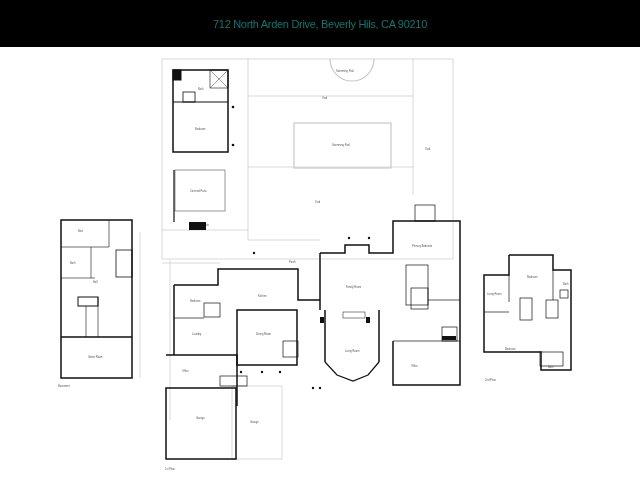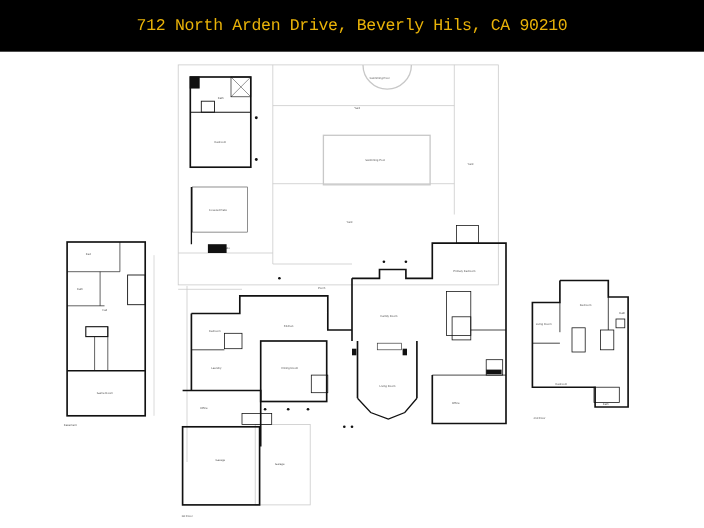--- a/index.html
+++ b/index.html
@@ -1,18 +1,18 @@
 <!DOCTYPE html>
 <html><head>
 <meta charset="utf-8">
 <style>
   html,body{margin:0;padding:0;}
   body{width:640px;height:480px;background:#fff;position:relative;overflow:hidden;font-family:"Liberation Sans",sans-serif;}
   .header{position:absolute;left:0;top:0;width:640px;height:47px;background:#000;display:flex;align-items:center;justify-content:center;}
-  .header span{color:#eab308;font-family:Liberation Mono, monospace;font-size:15px;letter-spacing:-0.3px;}
+  .header span{color:#0f766e;font-family:Liberation Sans, sans-serif;font-size:11px;letter-spacing:-0.3px;}
   .plan{position:absolute;left:0;top:47px;width:640px;height:433px;}
   svg text{font-family:"Liberation Sans",sans-serif;font-size:2.6px;fill:#555;}
 </style>
 </head>
 <body>
 
 <div class="header">
   <span>712 North Arden Drive, Beverly Hils, CA 90210</span>
 </div>
 

